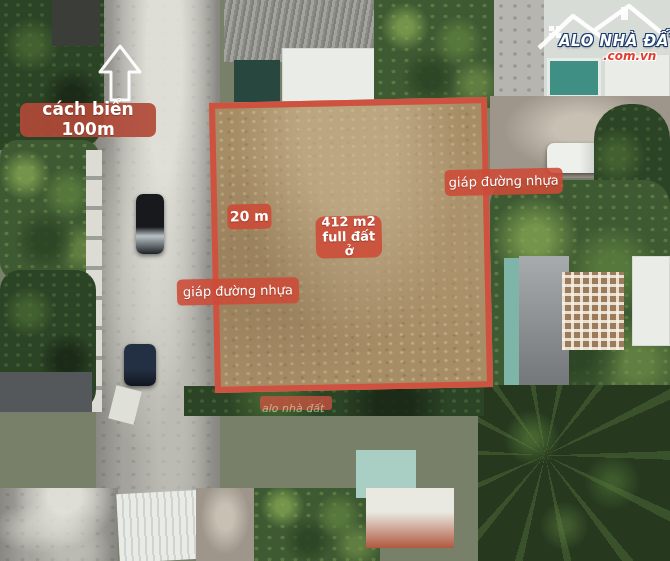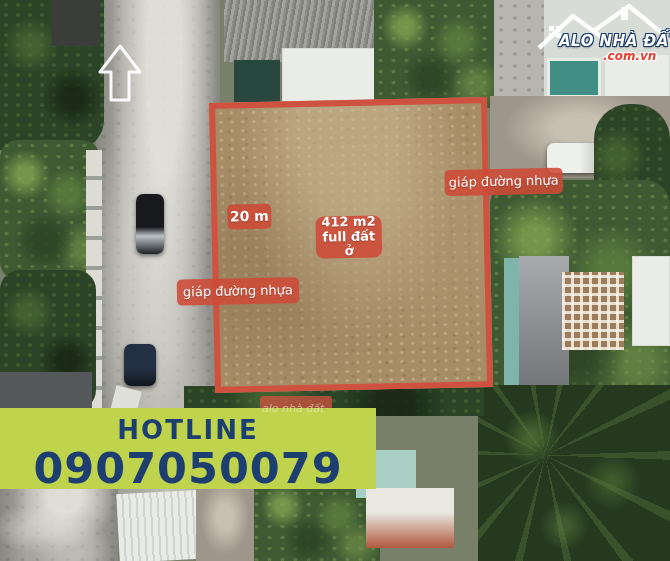--- a/index.html
+++ b/index.html
@@ -155,20 +155,23 @@
       <span>giáp đường nhựa</span>
     </div>
     <div class="abs redlabel" style="left:228px;top:66px;width:118px;height:26px;font-size:13px;">
       <span>giáp đường nhựa</span>
     </div>
   </div>
 
   <svg class="abs" style="left:98px;top:44px;z-index:3;" width="44" height="60" viewBox="0 0 44 60">
     <polygon points="22,2 42,28 31,28 31,56 13,56 13,28 2,28" fill="none" stroke="#ffffff" stroke-width="3" stroke-linejoin="round" opacity="0.95"></polygon>
   </svg>
+  <div class="abs redlabel" style="left:20px;top:103px;width:136px;height:34px;font-size:17px;font-weight:600;border-radius:7px;background:rgba(177,73,55,.92);z-index:3;">
+    <span>cách biển 100m</span>
+  </div>
 
   <div class="abs" style="left:533px;top:0;width:137px;height:70px;z-index:3;">
     <svg width="137" height="52" viewBox="0 0 137 52" style="position:absolute;left:0;top:0;">
       <path d="M6,48 L40,16 L70,38" fill="none" stroke="#ffffff" stroke-width="4.5" stroke-linejoin="round" opacity="0.92"></path>
       <path d="M62,30 L96,6 L130,34" fill="none" stroke="#ffffff" stroke-width="4.5" stroke-linejoin="round" opacity="0.92"></path>
       <rect x="88" y="7" width="7" height="13" fill="#ffffff" opacity="0.9"></rect>
       <g fill="#ffffff" opacity="0.95">
         <rect x="16" y="26" width="5" height="5"></rect>
           <rect x="23" y="26" width="5" height="5"></rect>
         <rect x="16" y="33" width="5" height="5"></rect>
@@ -178,21 +181,17 @@
     <div class="abs outline-navy" style="left:26px;top:32px;font-size:15px;letter-spacing:.5px;white-space:nowrap;">
       <span>ALO NHÀ ĐẤT</span>
     </div>
     <div class="abs outline-white" style="left:70px;top:49px;font-size:12px;white-space:nowrap;">
       <span>.com.vn</span>
     </div>
   </div>
 
   <div class="abs" style="left:260px;top:396px;width:72px;height:14px;background:rgba(207,82,64,.75);border-radius:3px;z-index:3;"></div>
 
-  <div id="banner" class="abs" style="left:0;top:408px;width:376px;height:81px;">
-    <div class="hl">HOTLINE</div>
-    <div class="num">0907050079</div>
-  </div>
   <div class="abs watermark" style="left:262px;top:402px;">
     <span>alo nhà đất</span>
   </div>
 
 </div>
 
 </body></html>

